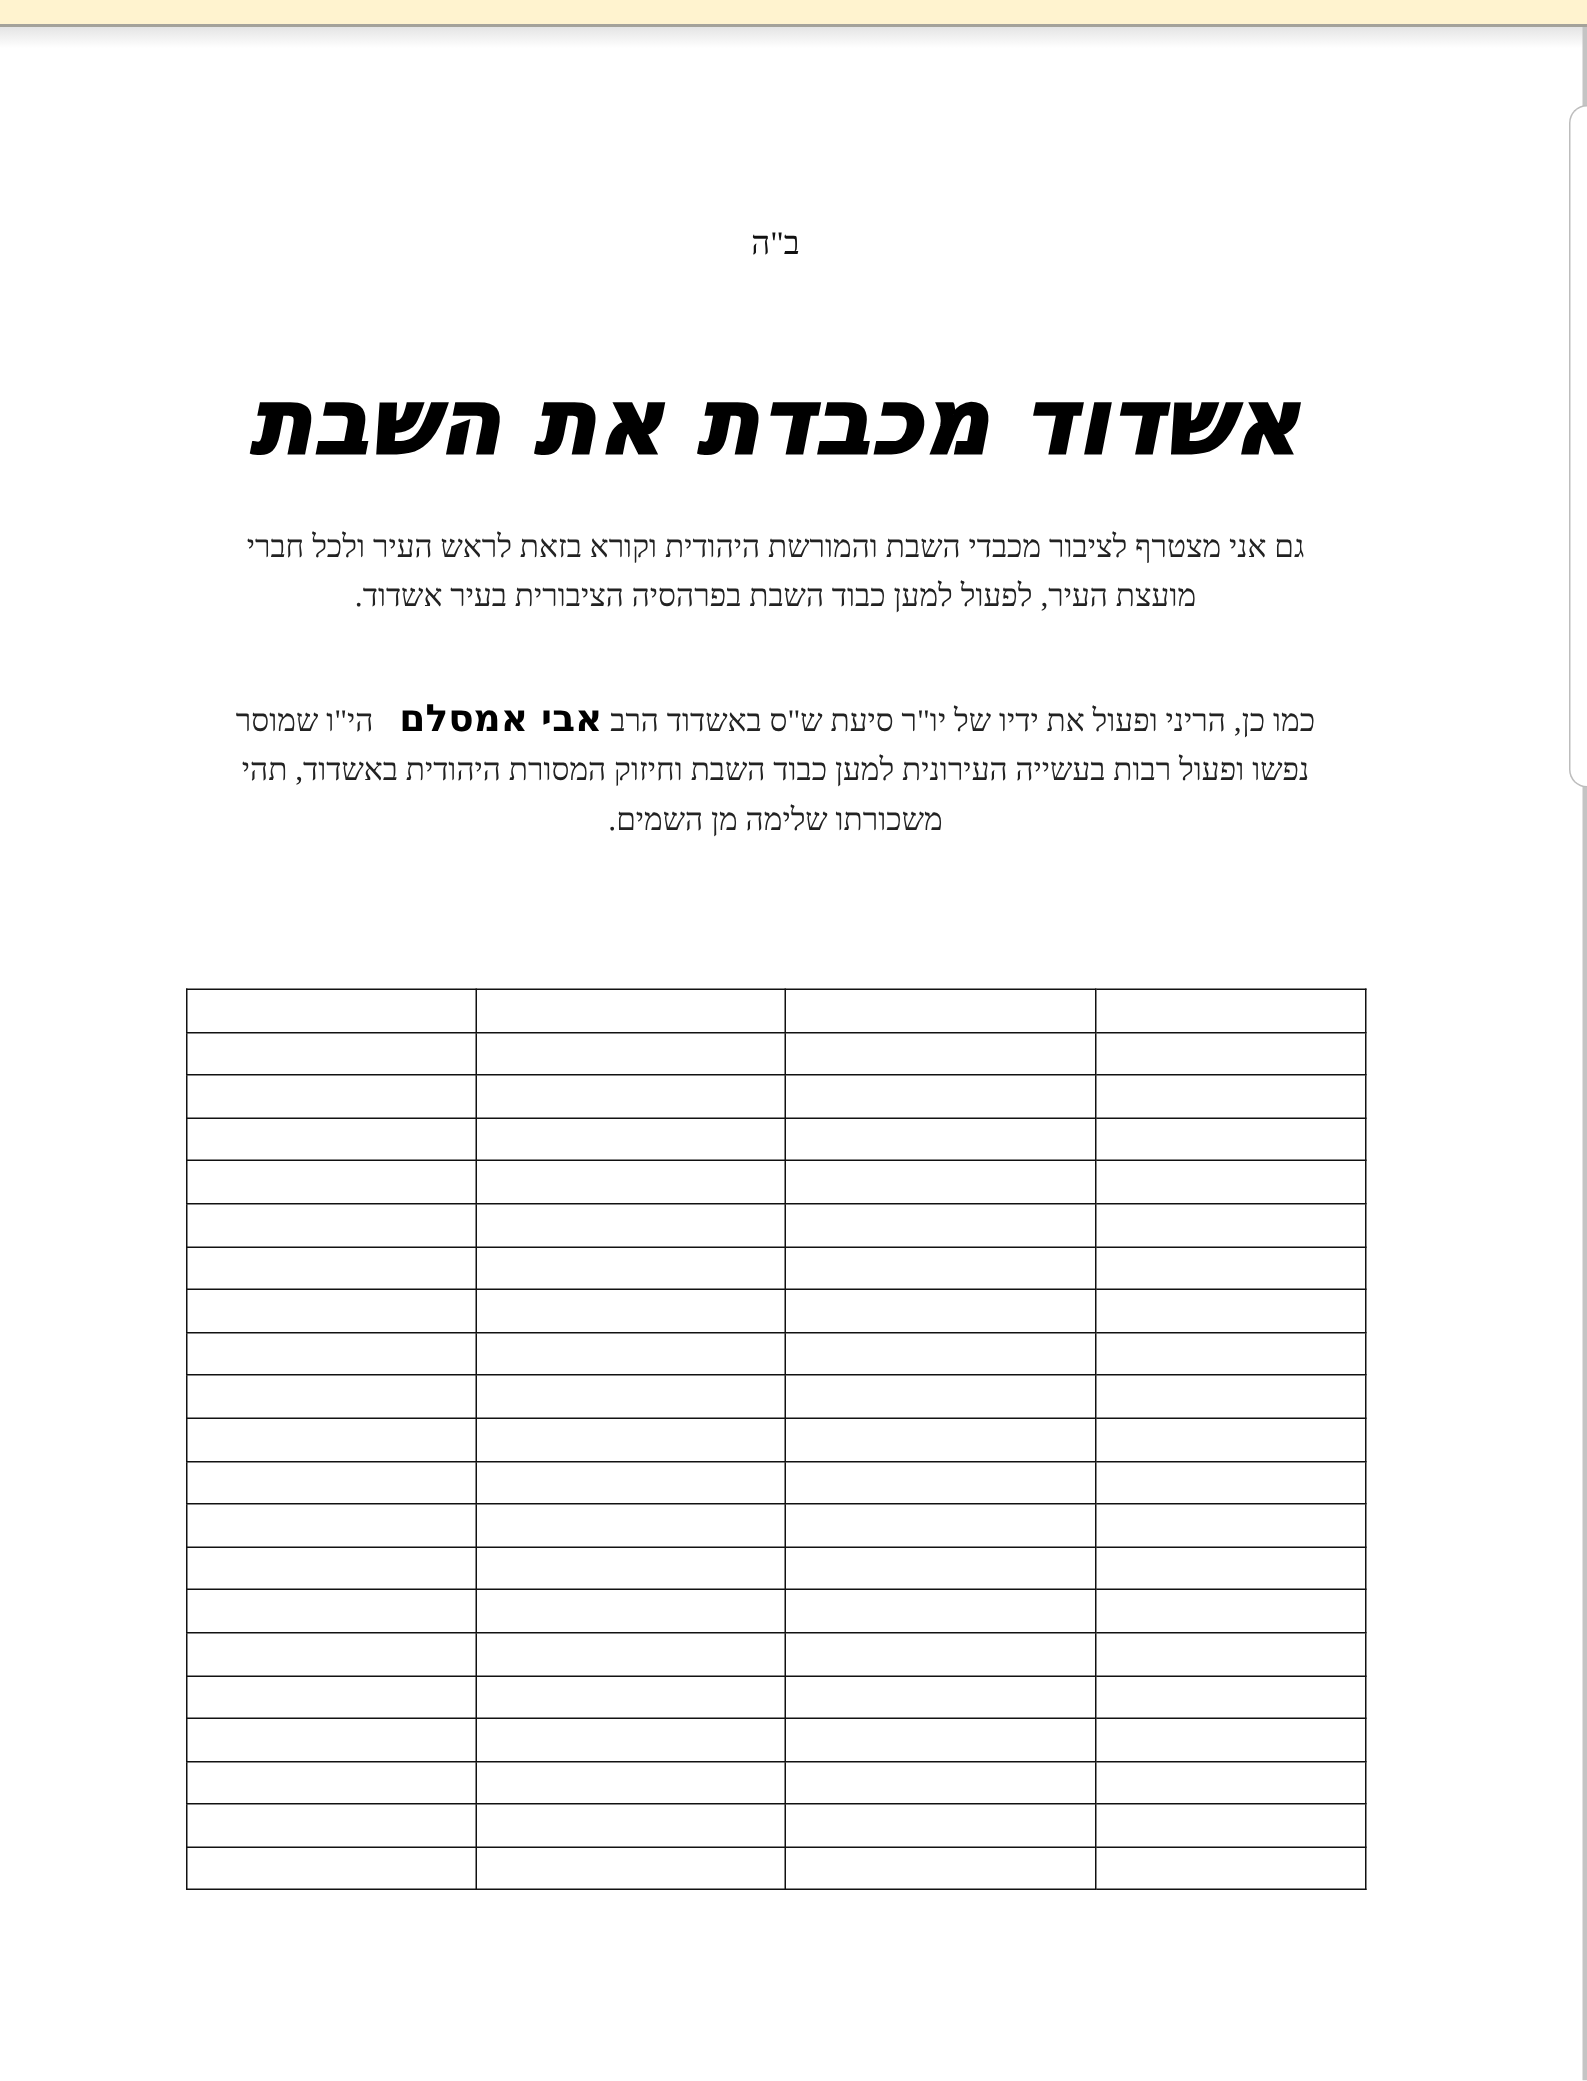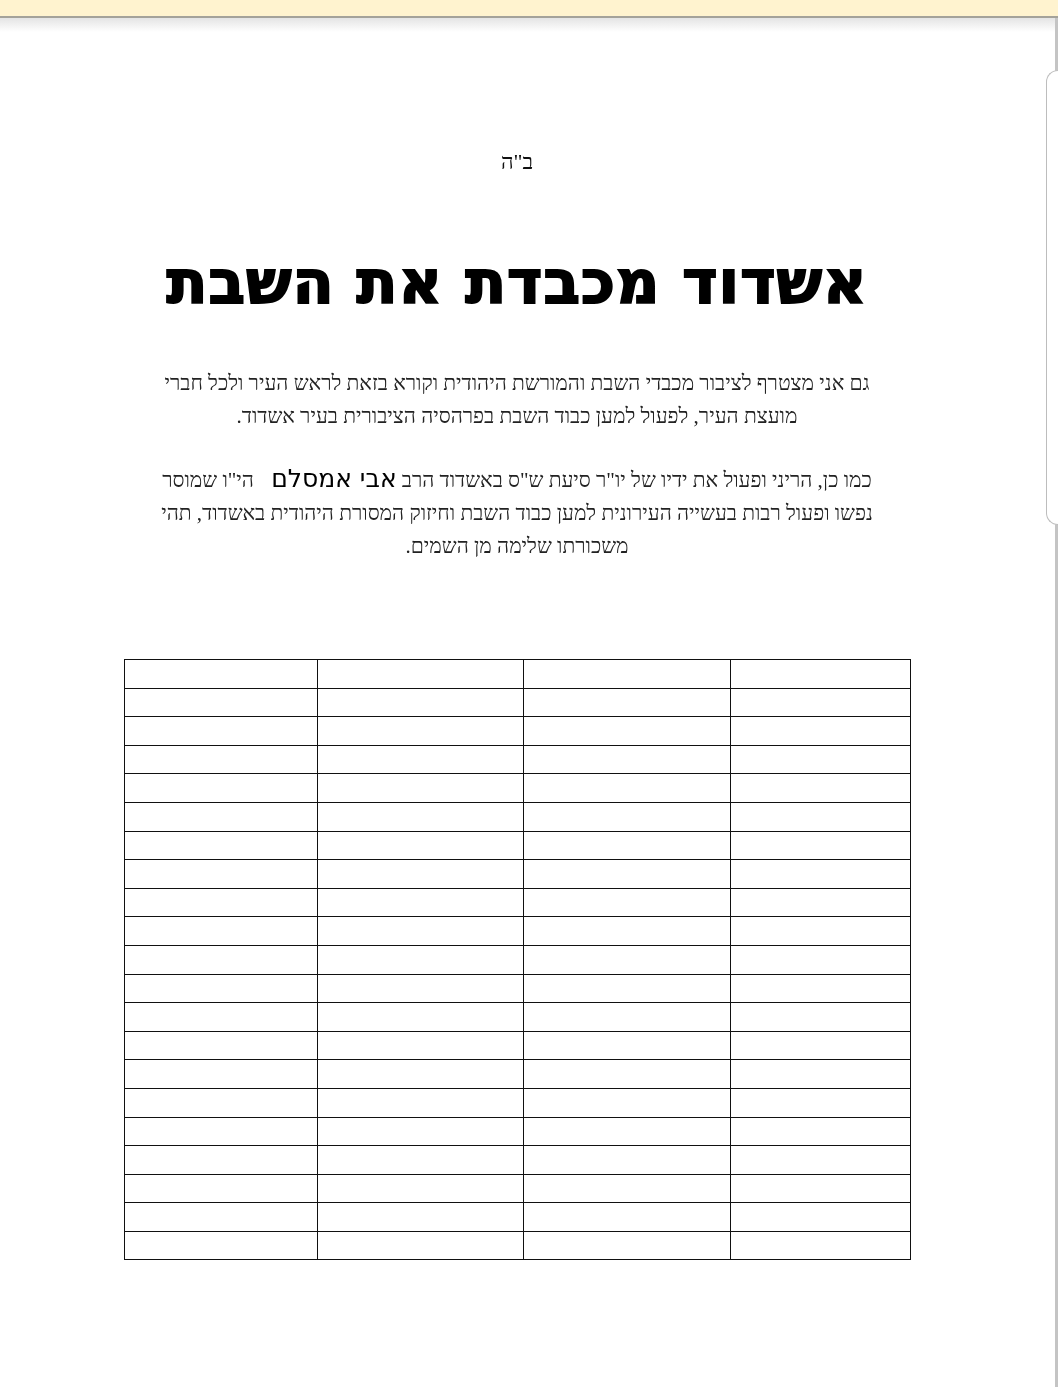--- a/index.html
+++ b/index.html
@@ -35,32 +35,32 @@
   }
   .bh {
     position: absolute; left: 0; width: 1034px; top: 148px;
     text-align: center; font-size: 22px; line-height: 28px;
   }
   .title {
     position: absolute; left: 0; width: 1034px; top: 240px;
     text-align: center;
     font-family: "DejaVu Sans", "Liberation Sans", sans-serif;
     font-weight: 900; font-size: 60px; line-height: 84px;
-    letter-spacing: 1px; color: #000;
+    letter-spacing: 1px; color: #000; font-style: italic;
     -webkit-text-stroke: 2px #000;
   }
   .para {
     position: absolute; left: 150px; width: 734px;
     text-align: center; font-size: 21px; line-height: 33px; color: #222;
   }
-  .p1 { top: 367px; }
+  .p1 { top: 348px; }
   .p2 { top: 462px; }
   .name-bold {
     font-family: "DejaVu Sans", "Liberation Sans", sans-serif;
-    font-weight: 400; font-size: 25px; color: #000; margin-left: 12px;
+    font-weight: 700; font-size: 25px; color: #000; margin-left: 12px;
   }
   .sign-table {
     position: absolute; left: 124px; top: 659px;
     border-collapse: collapse;
     direction: ltr;
   }
   .sign-table td {
     border: 1.5px solid #111;
     padding: 0; height: 27.6px;
   }

